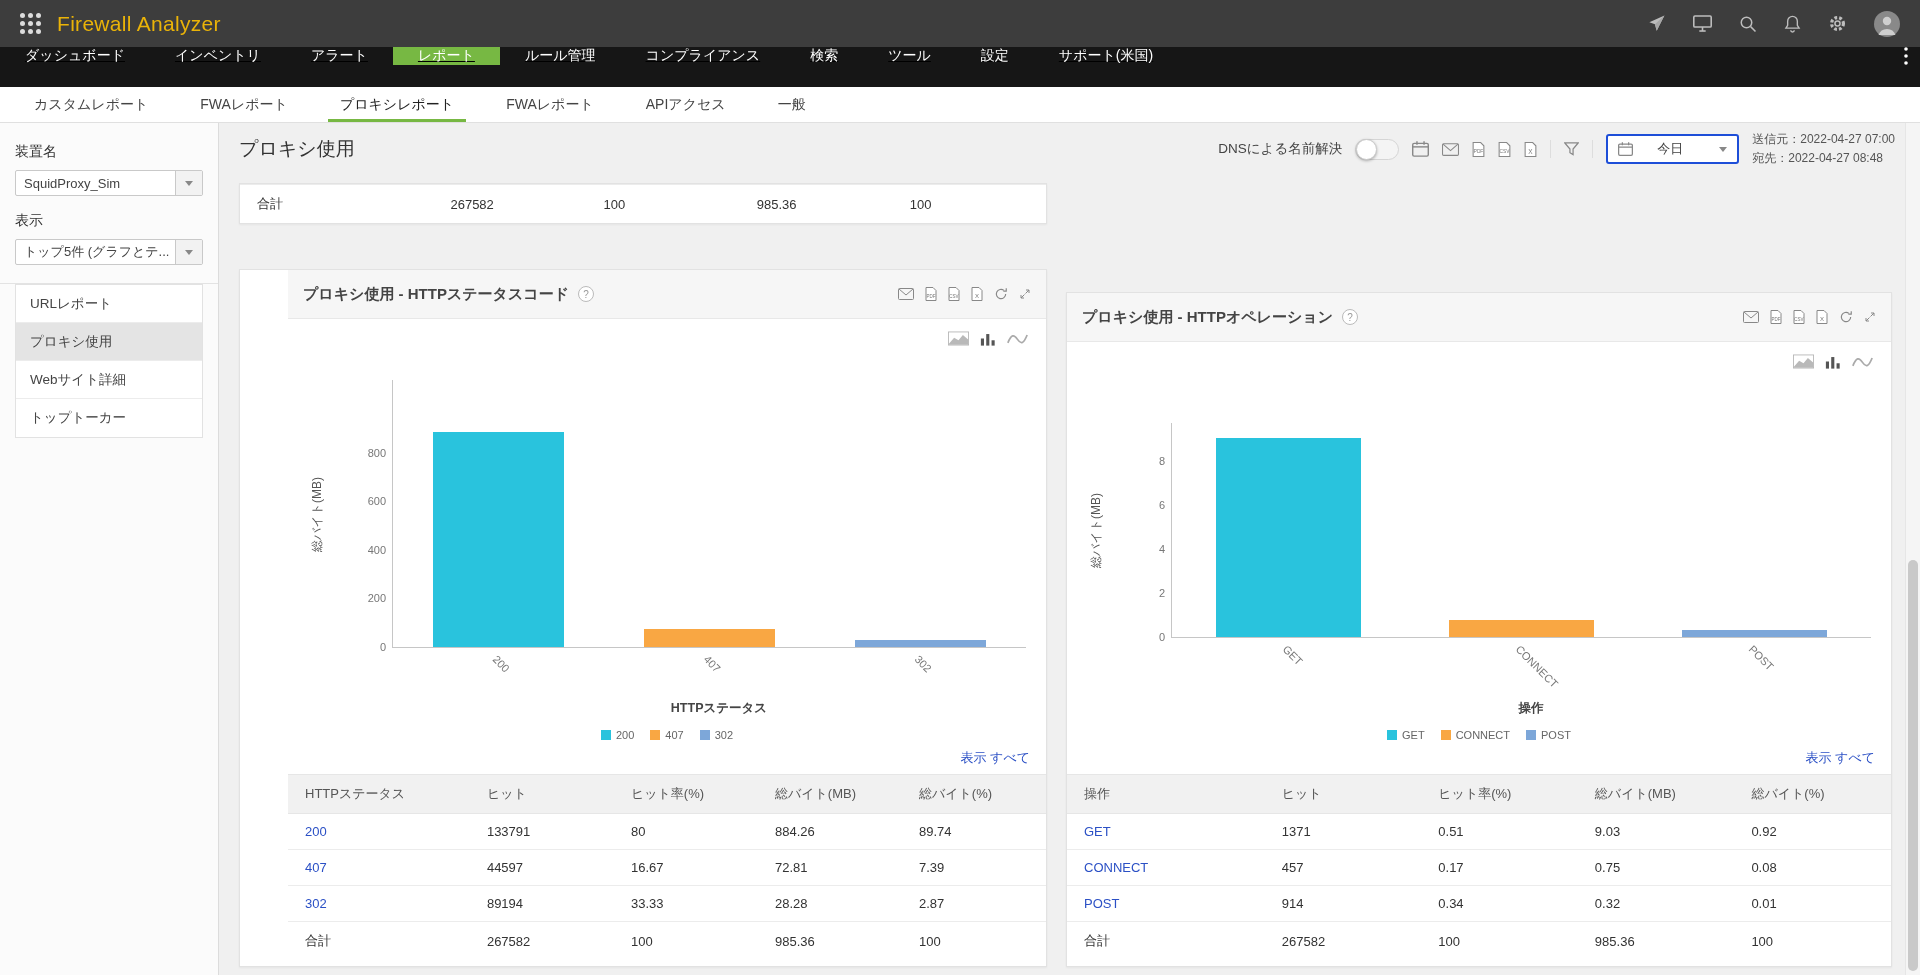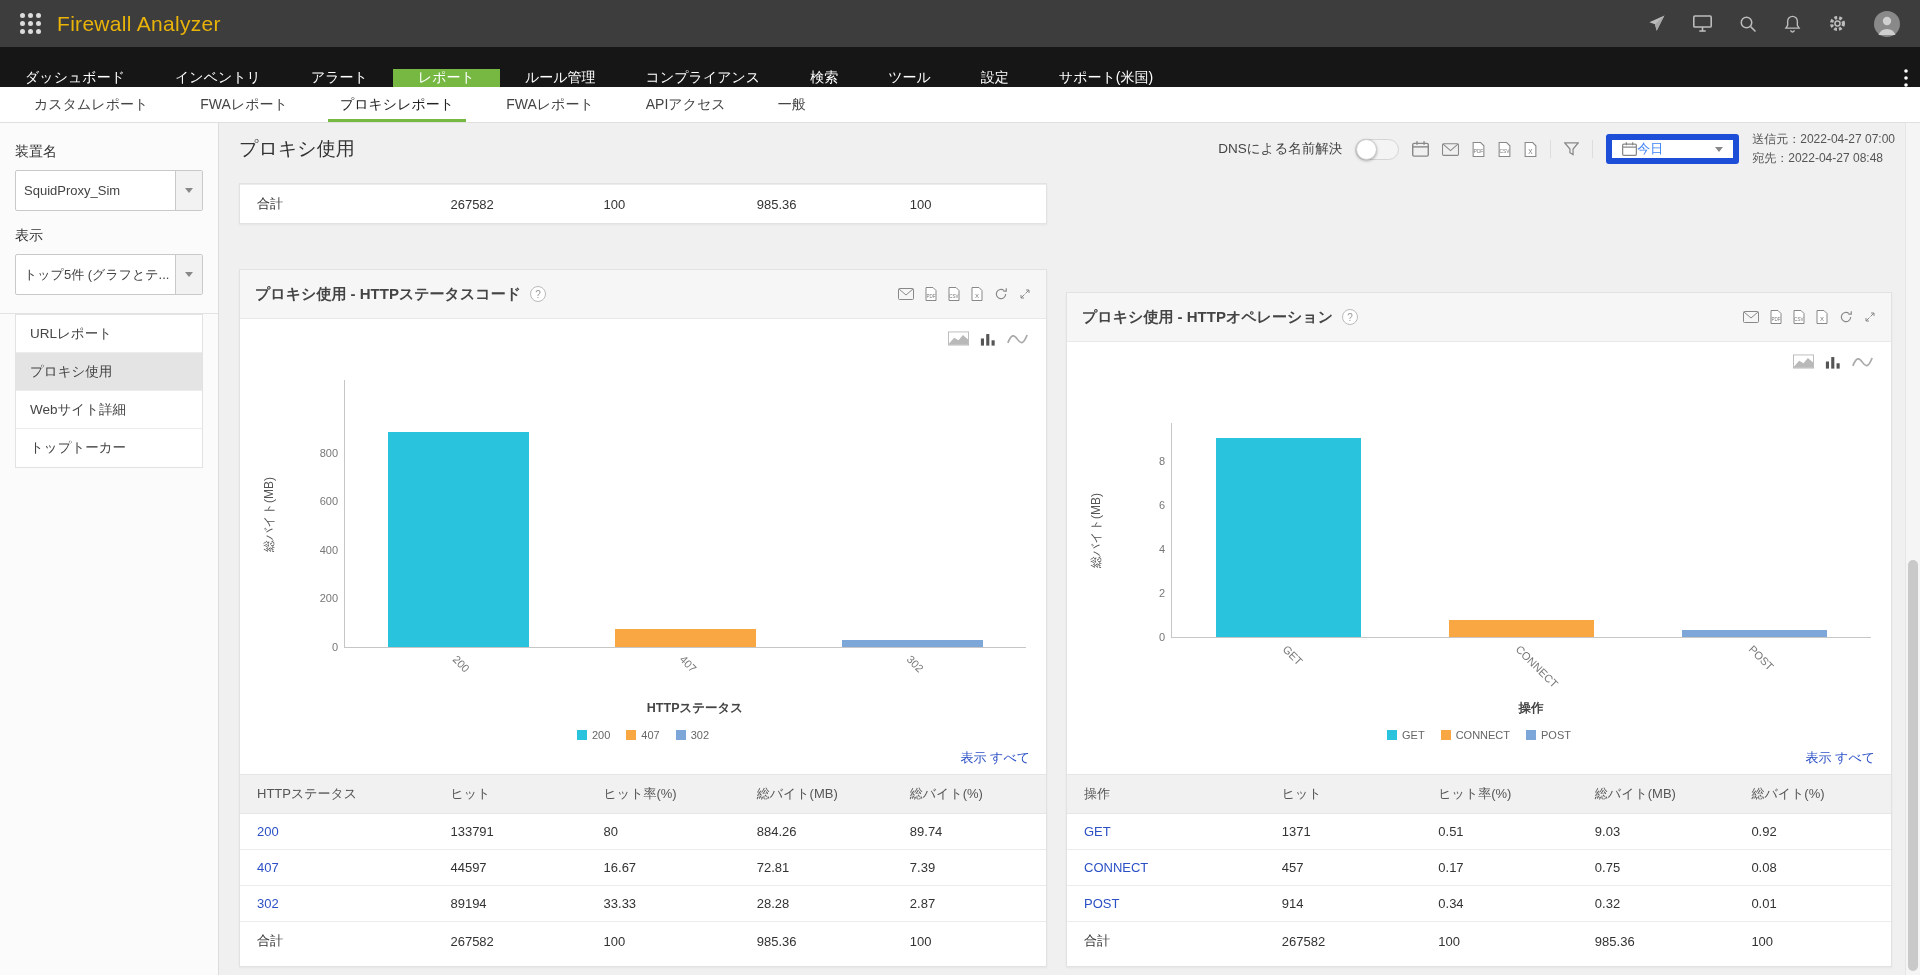--- a/index.html
+++ b/index.html
@@ -8,64 +8,64 @@
 
   
   .topbar { height:47px; background:#3d3d3d; display:flex; align-items:center; padding:0 20px; }
   .apps-grid { display:grid; grid-template-columns:repeat(3,5px); gap:3px; margin-right:16px; cursor:pointer; }
   .apps-grid i { width:5px; height:5px; border-radius:50%; background:#dcdcdc; }
   .app-title { color:#eab308; font-size:21px; letter-spacing:.3px; }
   .topbar-right { margin-left:auto; display:flex; align-items:center; gap:27px; }
   .tb-icon { display:flex; align-items:center; cursor:pointer; }
 
   
-  .navbar { height:40px; background:#161616; display:flex; align-items:flex-end; }
+  .navbar { height:40px; background:#161616; display:flex; align-items:flex-start;text-decoration:underline; }
   .nav-item { display:flex; align-items:center; padding:0 25px; color:#fff; font-size:14px; cursor:pointer; }
   .nav-item.active { background:#77b843; }
   .nav-kebab { margin-left:auto; display:flex; align-items:center; padding:0 12px; cursor:pointer; }
 
   
   .subnav { height:36px; background:#fff; border-bottom:1px solid #e0e0e0; display:flex; padding-left:8px; }
   .subnav-item { display:flex; align-items:center; padding:0 26px; font-size:14px; color:#444; position:relative; cursor:pointer; }
   .subnav-item.active { color:#222; }
   .subnav-item.active:after { content:''; position:absolute; left:14px; right:14px; bottom:0; height:3px; background:#77b843; }
 
   
   .main { display:flex; height:852px; }
   .sidebar { width:219px; background:#fbfbfb; border-right:1px solid #dcdcdc; padding:14px 15px 0; flex-shrink:0; }
   .side-label { font-size:14px; color:#333; margin:6px 0 9px; }
-  .side-select { height:41px; border:1px solid #c9c9c9; border-radius:2px; background:#fff; display:flex; align-items:center; margin-bottom:16px; cursor:pointer; overflow:hidden; }
+  .side-select { height:26px; border:1px solid #c9c9c9; border-radius:2px; background:#fff; display:flex; align-items:center; margin-bottom:16px; cursor:pointer; overflow:hidden; }
   .side-select .val { flex:1; padding:0 8px; font-size:13px; color:#444; white-space:nowrap; overflow:hidden; }
   .side-select .arrow { width:27px; align-self:stretch; border-left:1px solid #c9c9c9; background:#f2f2f2; display:flex; align-items:center; justify-content:center; }
   .caret { width:0; height:0; border-left:4px solid transparent; border-right:4px solid transparent; border-top:5px solid #888; }
   .side-divider { height:1px; background:#e3e3e3; margin:18px -15px 0; }
   .report-type-row { display:flex; align-items:center; justify-content:space-between; padding:16px 0 14px; font-size:14px; color:#333; }
   .report-list { border:1px solid #e2e2e2; background:#fff; }
   .report-item { height:38px; display:flex; align-items:center; padding:0 14px; font-size:13.5px; color:#444; border-bottom:1px solid #ececec; cursor:pointer; }
   .report-item:last-child { border-bottom:none; }
   .report-item.active { background:#e4e4e4; }
 
   .content { flex:1; background:#f0f0f0; position:relative; overflow:hidden; padding-right:15px; }
   .content-header { height:52px; display:flex; align-items:center; padding:0 10px 0 20px; }
   .page-title { font-size:19px; color:#333; }
   .header-controls { margin-left:auto; display:flex; align-items:center; gap:13px; }
   .dns-label { font-size:13.5px; color:#444; }
   .toggle { width:44px; height:21px; border-radius:11px; background:#f4f4f4; border:1px solid #d5d5d5; position:relative; cursor:pointer; flex-shrink:0; }
   .toggle .knob { position:absolute; left:0; top:-1px; width:21px; height:21px; border-radius:50%; background:#fff; border:1px solid #c9c9c9; box-shadow:0 1px 3px rgba(0,0,0,.3); }
   .vdiv { width:1px; height:18px; background:#ddd; }
-  .period { height:30px; min-width:133px; background:#fff; border:6px solid #1d4ed8; border-radius:3px; display:flex; align-items:center; gap:0; padding:0 10px; font-size:13px; color:#3b82f6; cursor:pointer; }
+  .period { height:30px; min-width:133px; background:#fff; border:2px solid #1d4ed8; border-radius:3px; display:flex; align-items:center; gap:24px; padding:0 10px; font-size:13px; color:#404040; cursor:pointer; }
   .period .caret { margin-left:auto; }
   .range-text { font-size:12px; color:#555; line-height:1.55; white-space:nowrap; }
 
   
   .columns { display:flex; gap:19px; padding:8px 0 0 20px; align-items:flex-end; }
   .col-left { width:808px; flex-shrink:0; }
   .col-right { width:826px; flex-shrink:0; }
   .card { background:#fff; border:1px solid #e2e2e2; box-shadow:0 1px 2px rgba(0,0,0,.05); }
-  .card-main { margin-top:45px; }
+  .card-main { margin-top:45px;padding-left:48px; }
   .col-right > .card { margin-top:51px; }
   .card-header { height:49px; background:#f6f6f6; border-bottom:1px solid #e8e8e8; display:flex; align-items:center; padding:0 15px; }
   .card-title { font-size:15px; font-weight:bold; color:#444; }
   .help-badge { width:16px; height:16px; border-radius:50%; background:#fff; border:1px solid #bbb; color:#999; font-size:10px; display:inline-flex; align-items:center; justify-content:center; margin-left:9px; cursor:pointer; }
   .card-icons { margin-left:auto; display:flex; align-items:center; gap:11px; }
   .cicon { display:flex; align-items:center; cursor:pointer; }
 
   .chart-tools { display:flex; justify-content:flex-end; align-items:center; gap:11px; padding:12px 18px 0; }
 
   .chart-area { position:relative; padding-left:104px; margin:34px 20px 0 0; }

